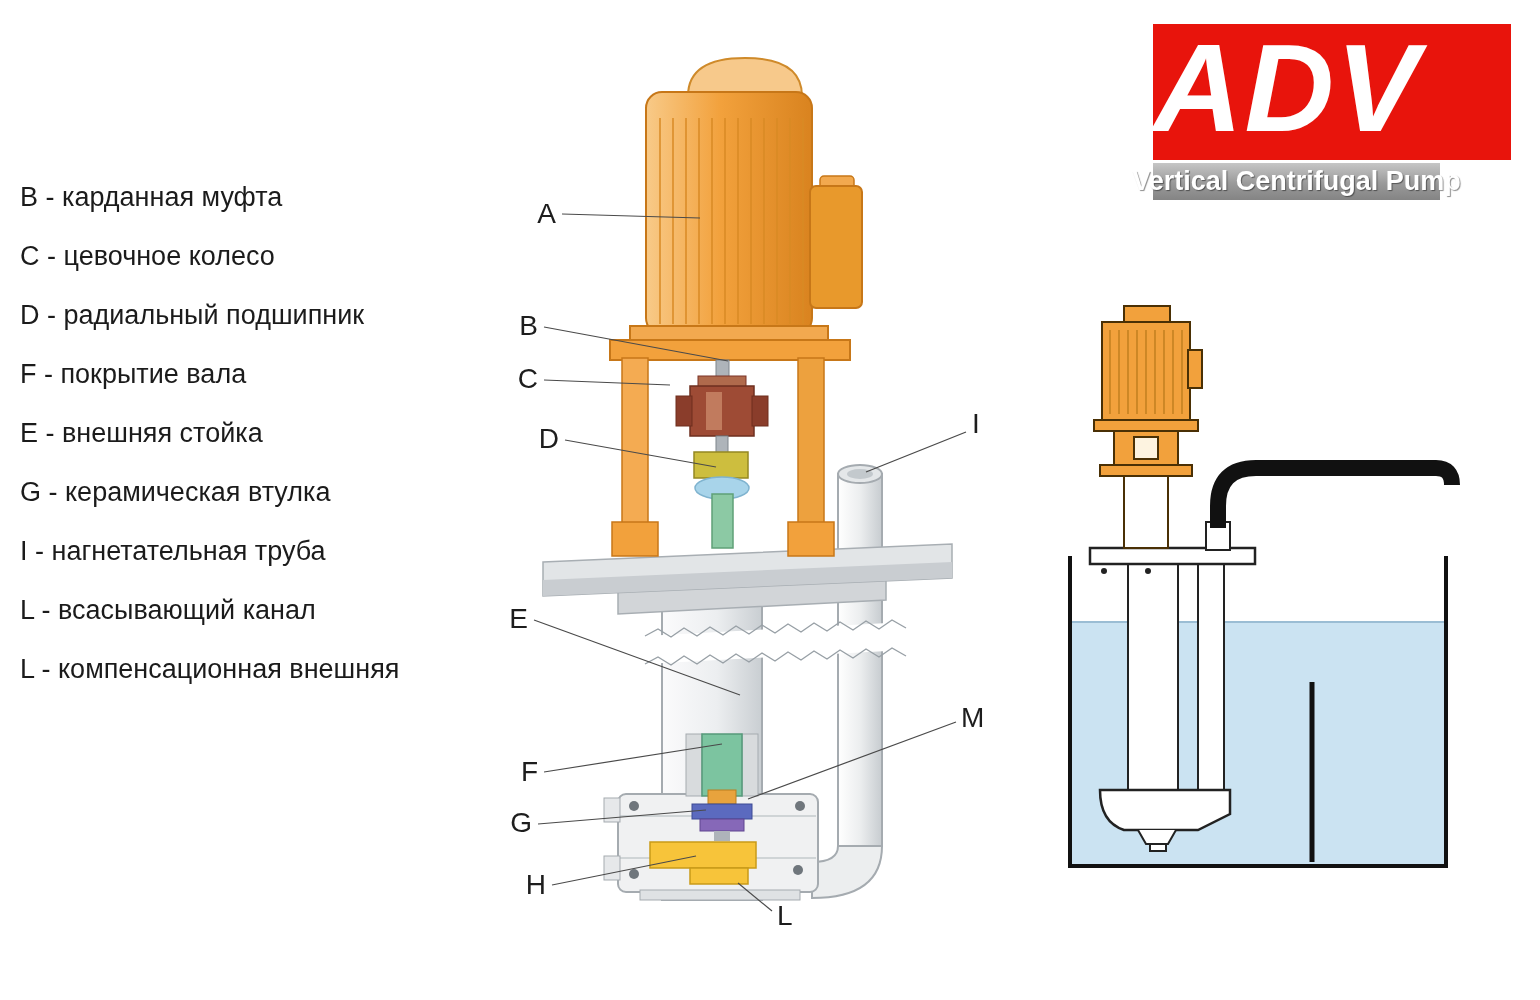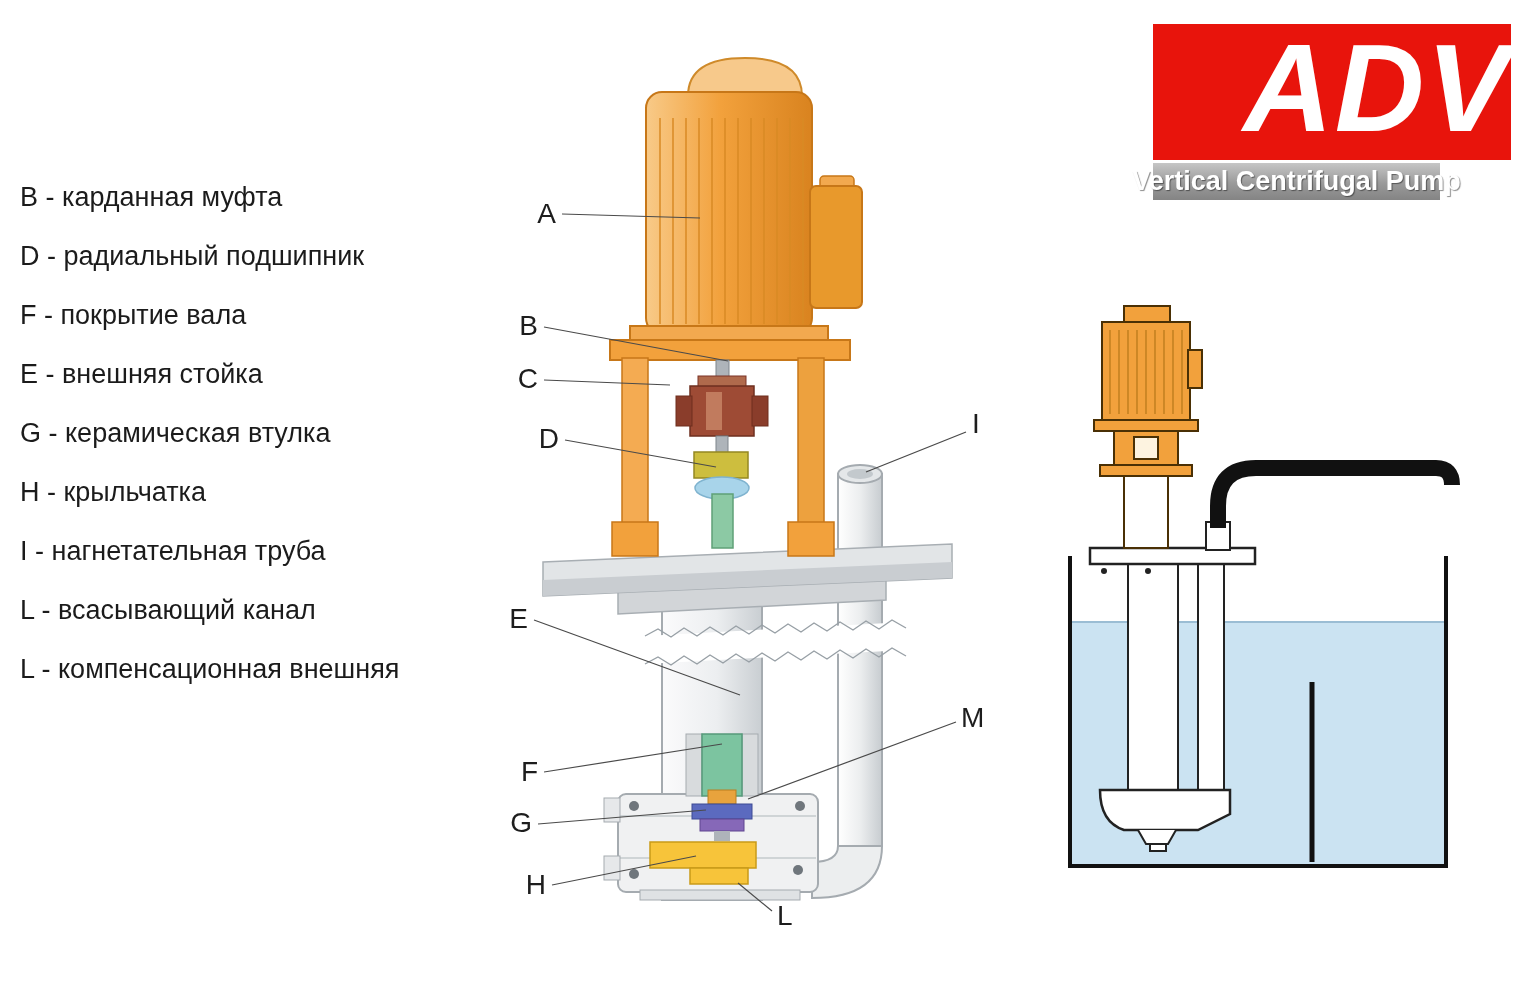--- a/index.html
+++ b/index.html
@@ -5,39 +5,39 @@
   html,body{margin:0;padding:0;background:#ffffff;}
   .page{position:relative;width:1540px;height:1000px;background:#ffffff;overflow:hidden;
         font-family:"Liberation Sans", sans-serif;}
   
   .legend{position:absolute;left:20px;top:168px;width:480px;}
   .legend-item{height:59px;line-height:59px;font-size:27px;color:#1b1b1b;white-space:nowrap;}
   
   .diagram-svg{position:absolute;left:0;top:0;width:1540px;height:1000px;}
   
   .logo{position:absolute;left:1153px;top:24px;width:358px;}
-  .logo-banner{width:358px;height:136px;background:#e8140c;display:flex;align-items:center;justify-content:flex-end;}
+  .logo-banner{width:358px;height:136px;background:#e8140c;display:flex;align-items:center;justify-content:flex-start;}
   .logo-title{color:#ffffff;font-size:124px;font-weight:bold;font-style:italic;letter-spacing:2px;
               line-height:1;transform:translateY(-4px);}
   .logo-subbar{width:287px;height:37px;margin-top:3px;background:linear-gradient(180deg,#c6c6c6 0%,#9a9a9a 55%,#848484 100%);
                display:flex;align-items:center;justify-content:center;}
   .logo-subtitle{color:#ffffff;font-size:27px;font-weight:bold;text-shadow:1px 1px 1px rgba(0,0,0,0.45);white-space:nowrap;}
 </style>
 </head>
 <body>
 
 <div class="page">
 
   <div class="legend">
     <div class="legend-item">B - карданная муфта</div>
+    <div class="legend-item">C - цевочное колесо</div>
     <div class="legend-item">D - радиальный подшипник</div>
     <div class="legend-item">F - покрытие вала</div>
     <div class="legend-item">E - внешняя стойка</div>
     <div class="legend-item">G - керамическая втулка</div>
-    <div class="legend-item">H - крыльчатка</div>
     <div class="legend-item">I - нагнетательная труба</div>
     <div class="legend-item">L - всасывающий канал</div>
     <div class="legend-item">L - компенсационная внешняя</div>
   </div>
 
   <svg class="diagram-svg" viewBox="0 0 1540 1000">
     <defs>
       <linearGradient id="motorGrad" x1="0" y1="0" x2="1" y2="0">
         <stop offset="0" stop-color="#f8ca88"></stop>
         <stop offset="0.45" stop-color="#f2a13c"></stop>

